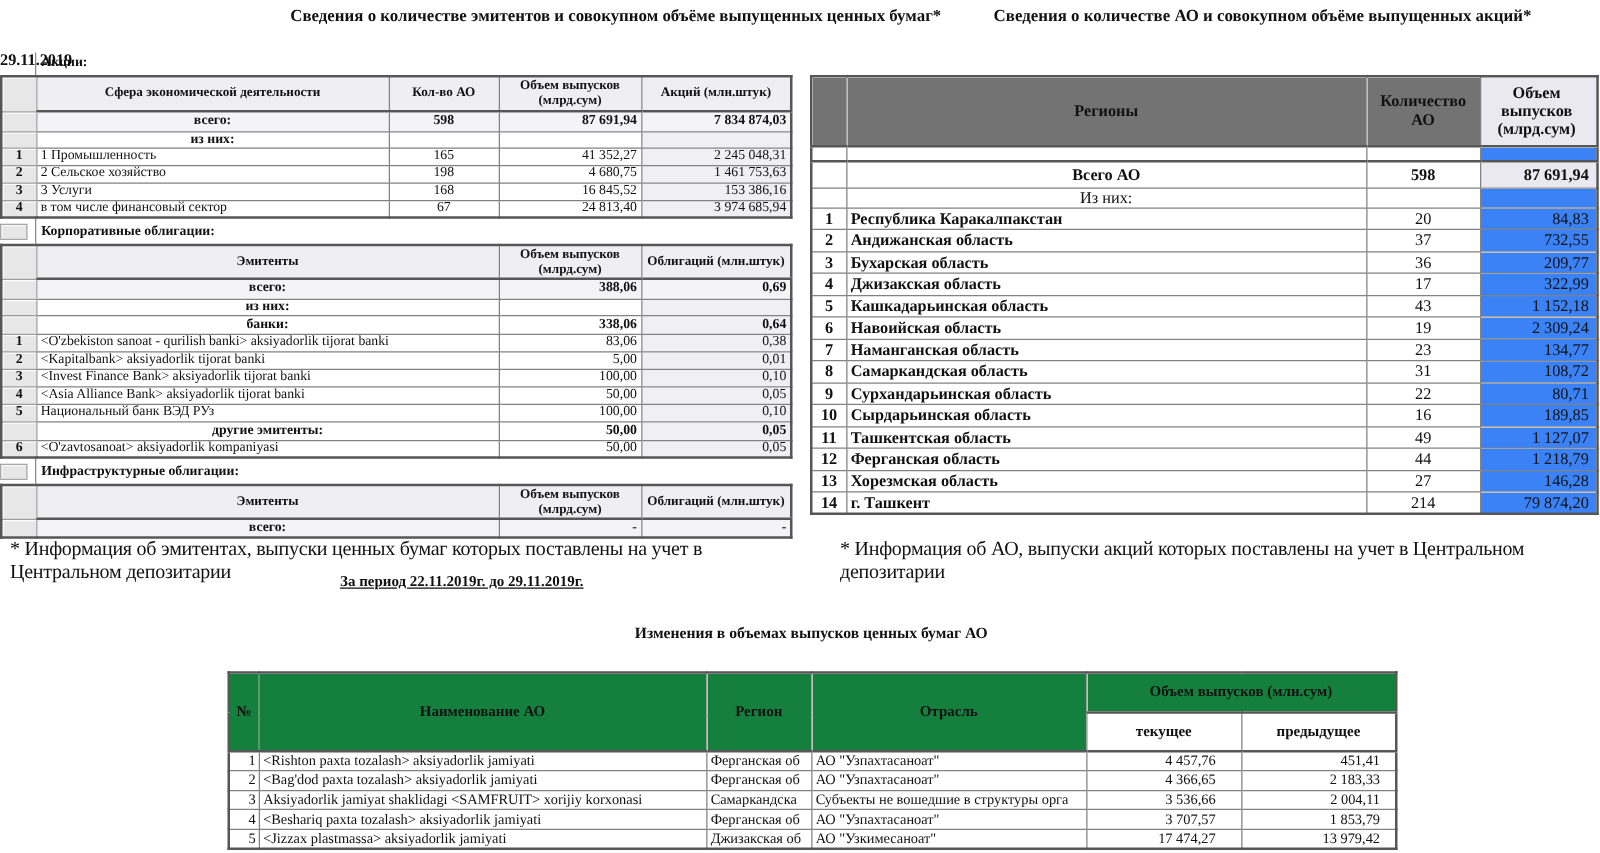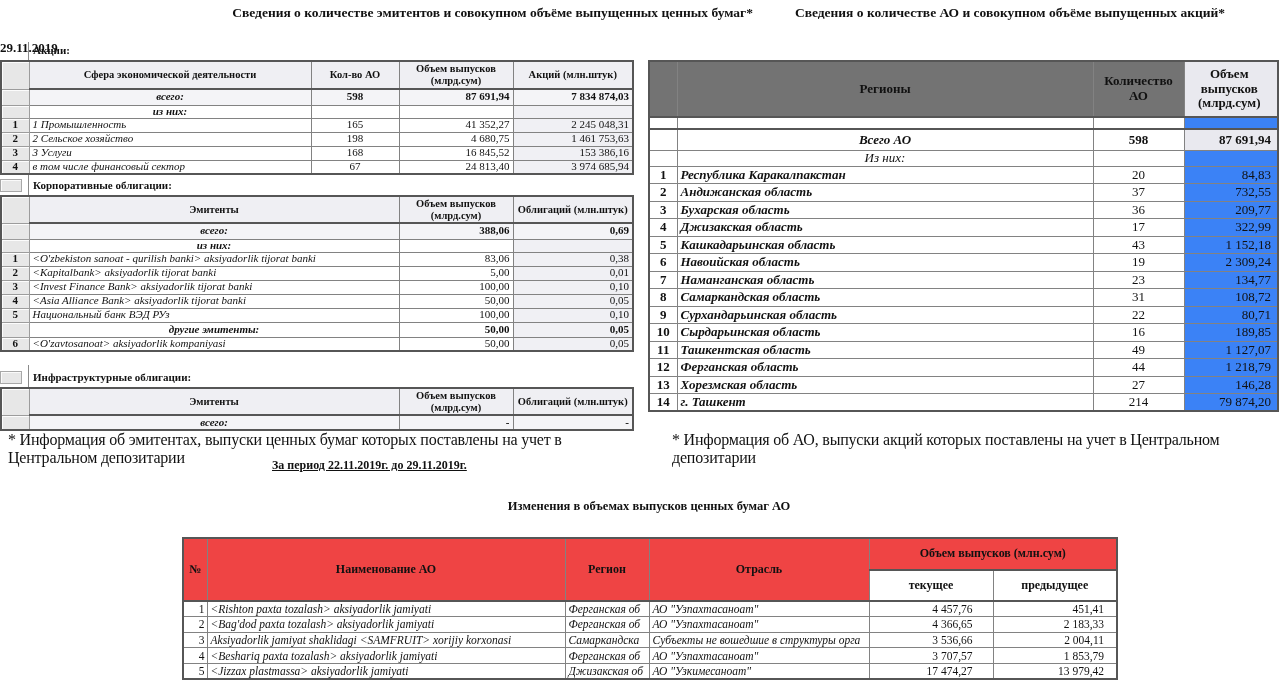--- a/index.html
+++ b/index.html
@@ -18,21 +18,21 @@
   .period    { position:absolute; top:458px; left:272px; font-size:12px; font-weight:bold; text-decoration:underline; }
   .changes-title { position:absolute; top:499px; left:182px; width:934px; text-align:center; font-size:12.5px; font-weight:bold; }
 
   .vseg { position:absolute; left:28px; width:1px; background:#8a8a8a; }
   .gutb { position:absolute; left:0; width:22px; height:13px; background:#e7e7e7; border:1px solid #a8a8a8; box-shadow:inset 1px 1px 0 rgba(255,255,255,.8); }
 
   table.tbl { position:absolute; border-collapse:collapse; table-layout:fixed; border:2px solid #565656; }
   .tbl td { border:1px solid #828282; overflow:hidden; white-space:nowrap; padding:0 3px; line-height:1.05; font-size:11px; vertical-align:middle; }
   .tbl tr.hdr td { background:#efeff3; font-weight:bold; text-align:center; white-space:normal; line-height:1.12; border-bottom:2px solid #565656; font-size:10.5px; }
   .c-gut { background:#e7e7e7 !important; border:1px solid #9c9c9c !important; box-shadow:inset 1px 1px 0 rgba(255,255,255,.85); font-weight:bold; text-align:center; }
-  .c-name { text-align:left; padding-left:5px;font-style:italic; }
+  .c-name { text-align:left; padding-left:5px; }
   .c-count { text-align:center; }
   .c-money { text-align:right; padding-right:7px; }
   .c-shade { background:#f0f0f4; }
   .row-total td { font-weight:bold; background:#f4f4f7; }
   .row-total td.c-name, .row-section td.c-name, .row-subtotal td.c-name { text-align:center; }
   .row-section td { font-weight:bold; }
   .row-subtotal td { font-weight:bold; }
   .t-shares  { left:0; top:60px;  width:632px; }
   .t-shares  tr.hdr { height:28px; }
   .t-shares  tbody tr { height:14px; }
@@ -60,21 +60,21 @@
   .t-regions tr.row-section { height:16px; }
   .t-regions tr.row-section td { font-weight:normal; }
   .t-regions .c-num2 { text-align:center; font-weight:bold; }
   .t-regions .row-item .c-name { font-weight:bold; }
   .t-regions .c-vol { background:#3b82f6; text-align:right; padding-right:6px; }
   .t-regions tr.hdr td.c-vol { background:#e9e9ef; }
   .t-regions tr.row-total td.c-vol { background:#e9e9ef; }
 
   .t-changes { left:182px; top:537px; width:934px; }
   .t-changes td { font-size:11.5px; }
-  .t-changes tr.hdr td { background:#ef4444; font-size:12px; white-space:normal; }
+  .t-changes tr.hdr td { background:#15803d; font-size:12px; white-space:normal; }
   .t-changes tr.hdr1 { height:32px; }
   .t-changes tr.hdr2 { height:31px; }
   .t-changes tr.hdr2 td { background:#fff; font-weight:bold; text-align:center; border-bottom:2px solid #565656; font-size:12px; }
   .t-changes tbody tr { height:15.6px; }
   .t-changes .c-no { text-align:right; padding-right:2px; }
   .t-changes .c-cur { text-align:right; padding-right:20px; }
   .t-changes .c-prev { text-align:right; padding-right:12px; }
 </style>
 </head>
 <body>
@@ -178,20 +178,26 @@
           <td class="c-gut"></td>
           <td class="c-name">всего:</td>
           <td class="c-money">388,06</td>
           <td class="c-money c-shade">0,69</td>
         </tr>
         <tr class="row-section">
           <td class="c-gut"></td>
           <td class="c-name">из них:</td>
           <td class="c-money"></td>
           <td class="c-money c-shade"></td>
+        </tr>
+        <tr class="row-subtotal">
+          <td class="c-gut"></td>
+          <td class="c-name">банки:</td>
+          <td class="c-money">338,06</td>
+          <td class="c-money c-shade">0,64</td>
         </tr>
         <tr class="row-item">
           <td class="c-gut">1</td>
           <td class="c-name">&lt;O'zbekiston sanoat - qurilish banki&gt; aksiyadorlik tijorat banki</td>
           <td class="c-money">83,06</td>
           <td class="c-money c-shade">0,38</td>
         </tr>
         <tr class="row-item">
           <td class="c-gut">2</td>
           <td class="c-name">&lt;Kapitalbank&gt; aksiyadorlik tijorat banki</td>

